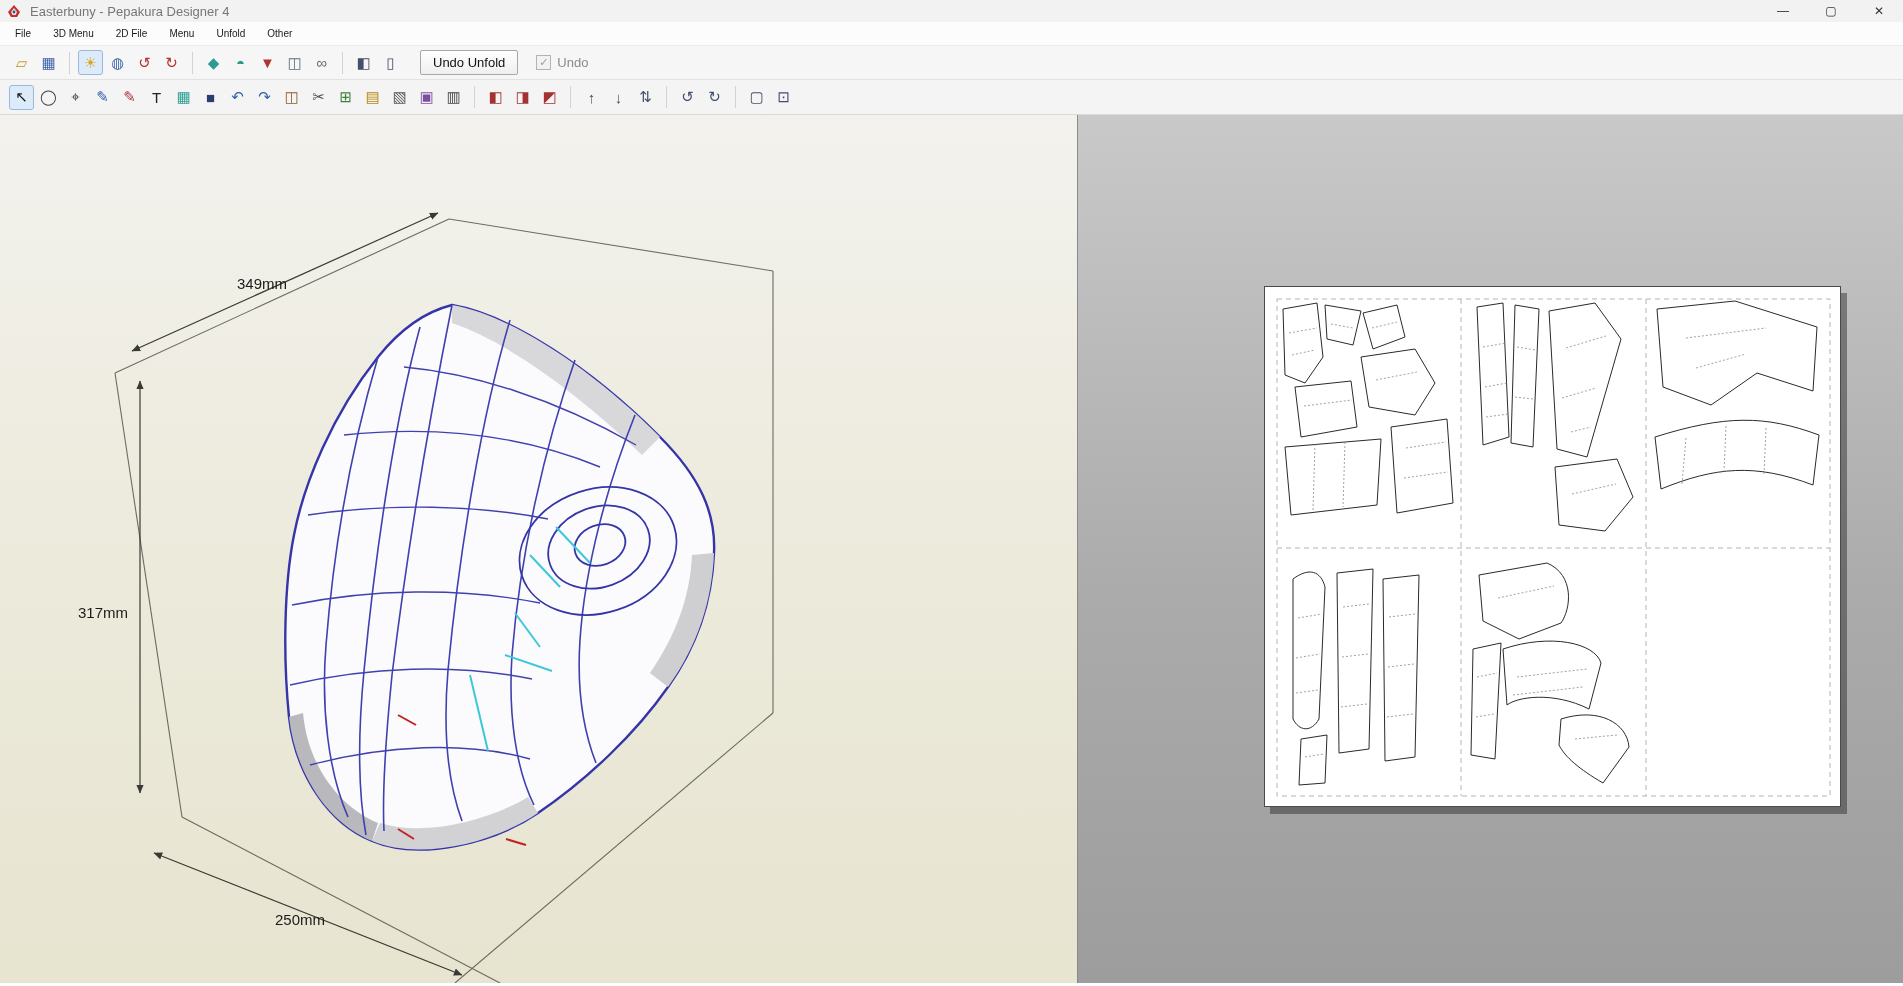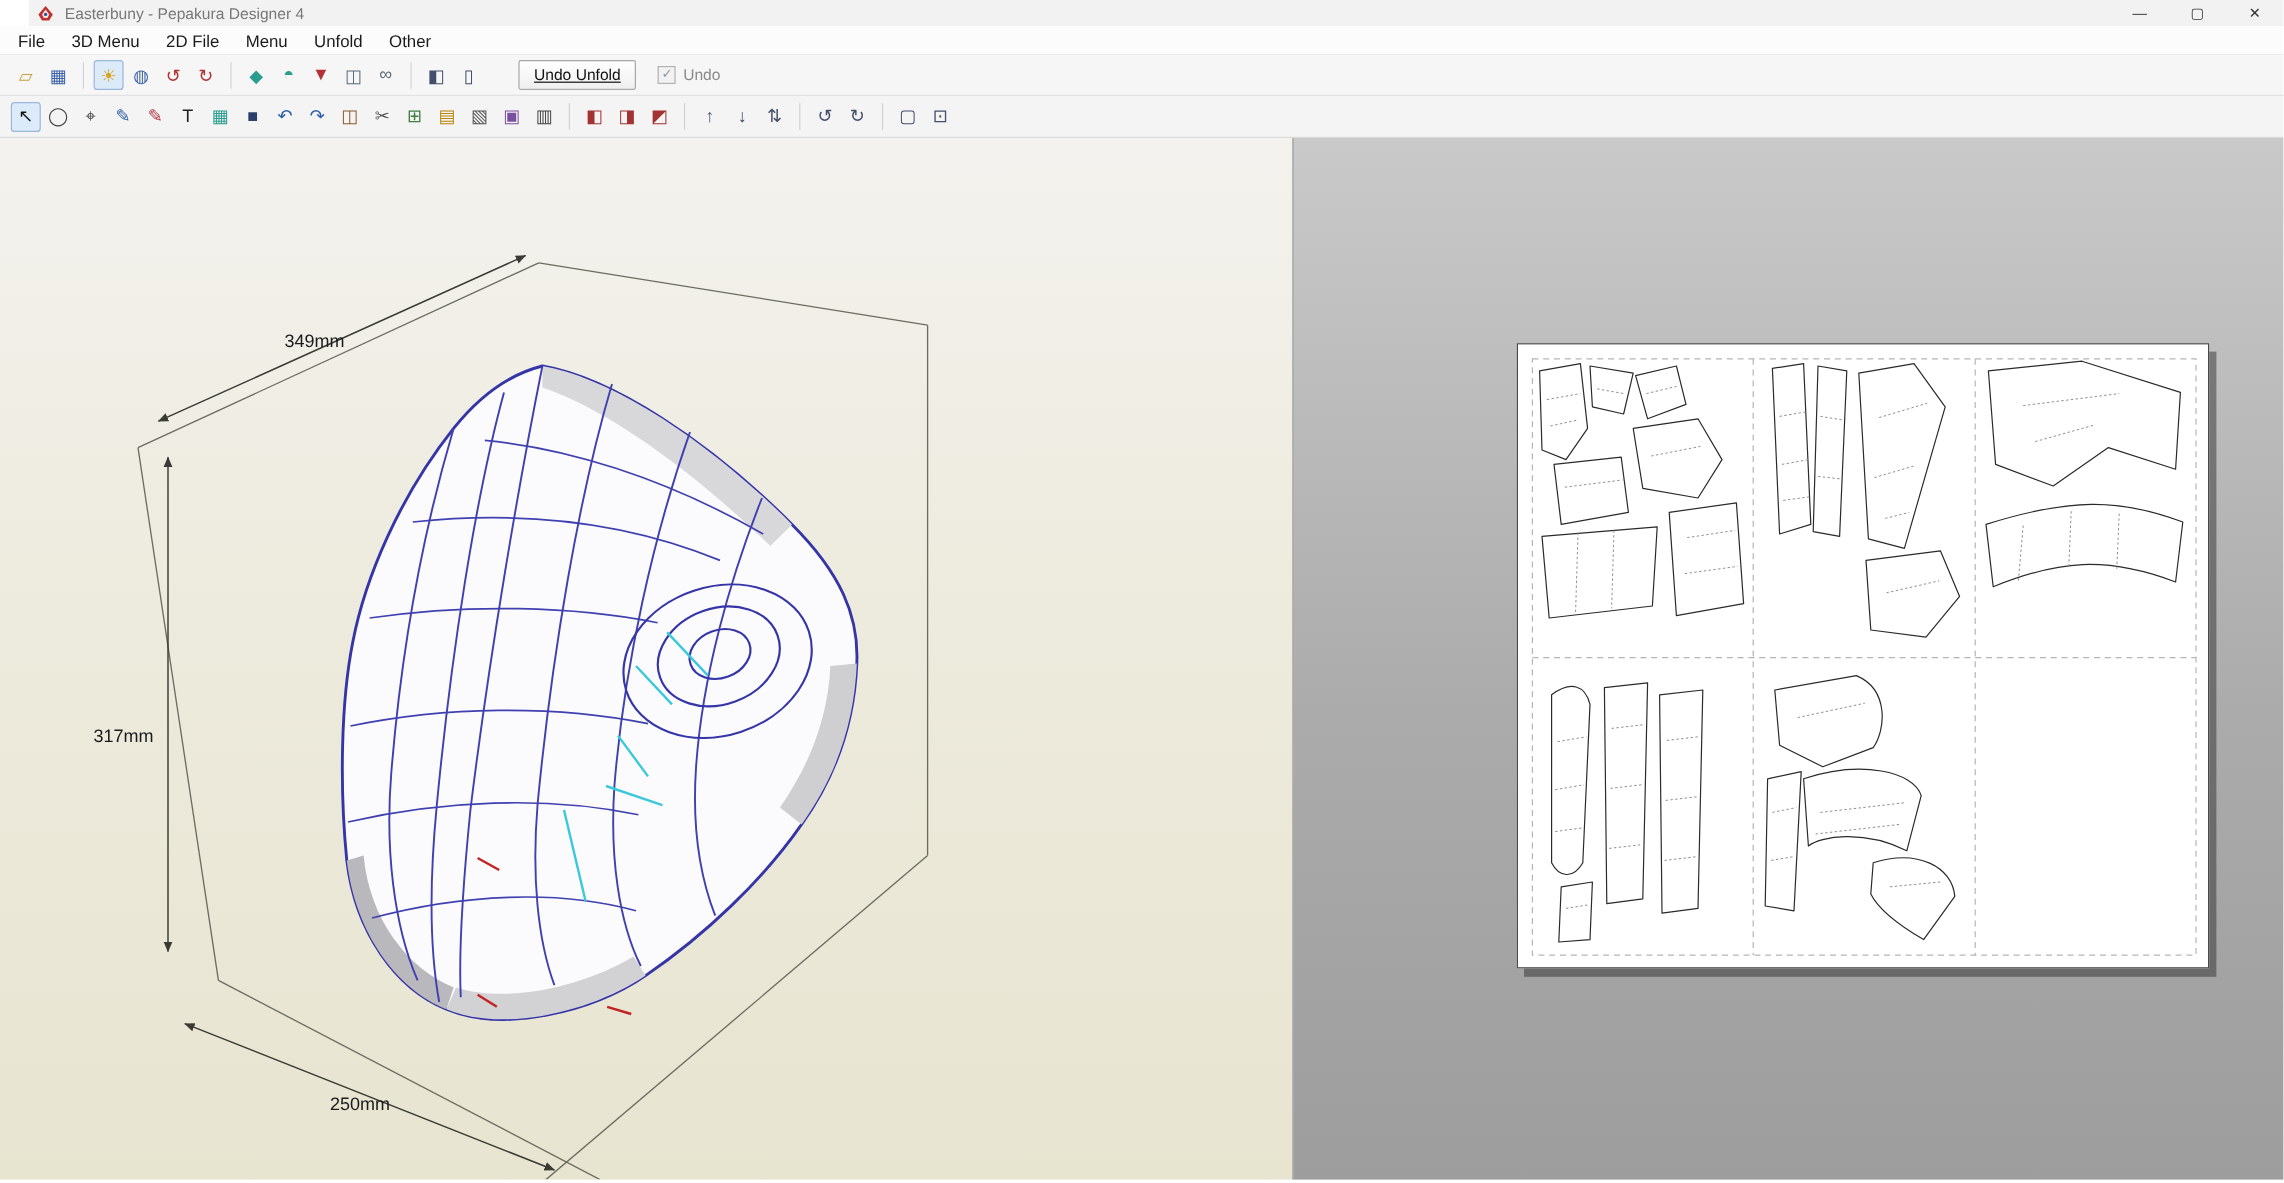--- a/index.html
+++ b/index.html
@@ -1,44 +1,44 @@
 <!DOCTYPE html>
 <html><head>
 <meta charset="utf-8">
 <style>
   * { box-sizing: border-box; margin: 0; padding: 0; }
   html,body { width:1903px; height:986px; overflow:hidden;
     font-family:"Liberation Sans", sans-serif; background:#fff; }
 
   
-  .titlebar { height:22px; background:#f2f2f2; display:flex; align-items:center;margin-left:24px; }
+  .titlebar { height:22px; background:#f2f2f2; display:flex; align-items:center; }
   .app-icon { width:16px; height:16px; margin-left:6px; flex:0 0 auto; }
   .title-text { font-size:13px; color:#777; margin-left:8px; white-space:nowrap; }
   .win-controls { margin-left:auto; display:flex; height:100%; }
   .win-btn { width:48px; height:100%; display:flex; align-items:center; justify-content:center;
     font-size:12px; color:#333; cursor:default; }
 
   
   .menubar { height:24px; background:#fcfcfc; display:flex; align-items:center;
-    font-size:14px; color:#1a1a1a; border-bottom:1px solid #ececec; padding-left:4px;text-align:right; }
+    font-size:10px; color:#1a1a1a; border-bottom:1px solid #ececec; padding-left:4px;text-align:right; }
   .menu-item { padding:0 11px; height:100%; display:flex; align-items:center; cursor:default; }
 
   
   .toolbar { display:flex; align-items:center; padding-left:8px;
     background:#f6f6f6; border-bottom:1px solid #e2e2e2; }
   .toolbar.row1 { height:34px; }
   .toolbar.row2 { height:35px; background:#f4f4f4; border-bottom:1px solid #d9d9d9; }
   .tb-icon { width:25px; height:25px; margin:0 1px; display:flex; align-items:center;
     justify-content:center; font-size:15px; border:1px solid transparent; border-radius:3px;
     cursor:default; user-select:none; }
   .tb-icon.active { background:#dcebfa; border:1px solid #9ab8d8; }
   .tb-sep { width:1px; height:22px; background:#d2d2d2; margin:0 7px; align-self:center; }
-  .undo-unfold-btn { margin-left:28px; padding:4px 12px; font-size:13px; color:#111;
+  .undo-unfold-btn { margin-left:16px; padding:4px 12px; font-size:13px; color:#111;
     background:linear-gradient(#ffffff,#efefef); border:1px solid #a8a8a8; border-radius:2px;
-    cursor:default; white-space:nowrap;text-decoration:underline; }
+    cursor:default; white-space:nowrap; }
   .auto-wrap { display:flex; align-items:center; margin-left:18px; color:#8b8b8b;
     font-size:13px; cursor:default; }
   .auto-check { width:15px; height:15px; border:1px solid #b3b3b3; background:#f2f2f2;
     color:#8f9aa5; font-size:11px; line-height:13px; text-align:center; margin-right:6px; }
 
   
   .content { display:flex; height:868px; }
   .viewport3d { width:1077px; height:100%; position:relative; overflow:hidden;
     background:linear-gradient(180deg,#f3f2ee 0%,#edebdd 45%,#e7e4d0 100%); }
   .viewport3d svg { position:absolute; inset:0; }

